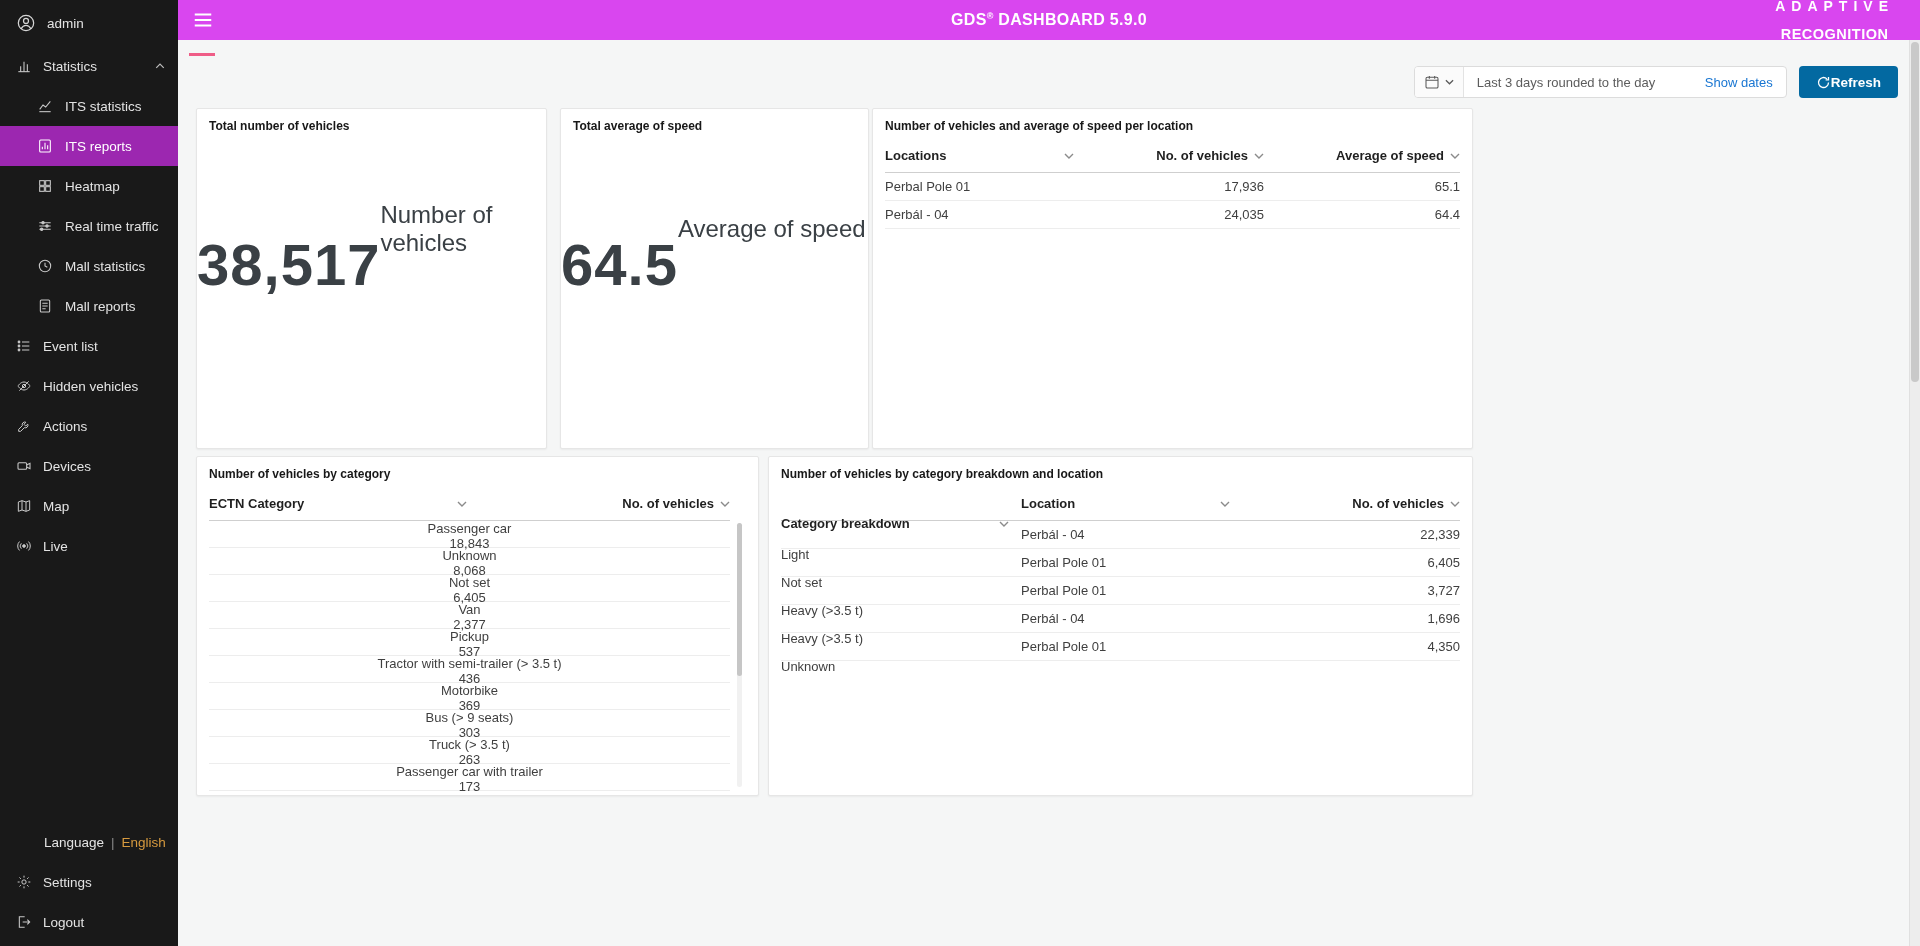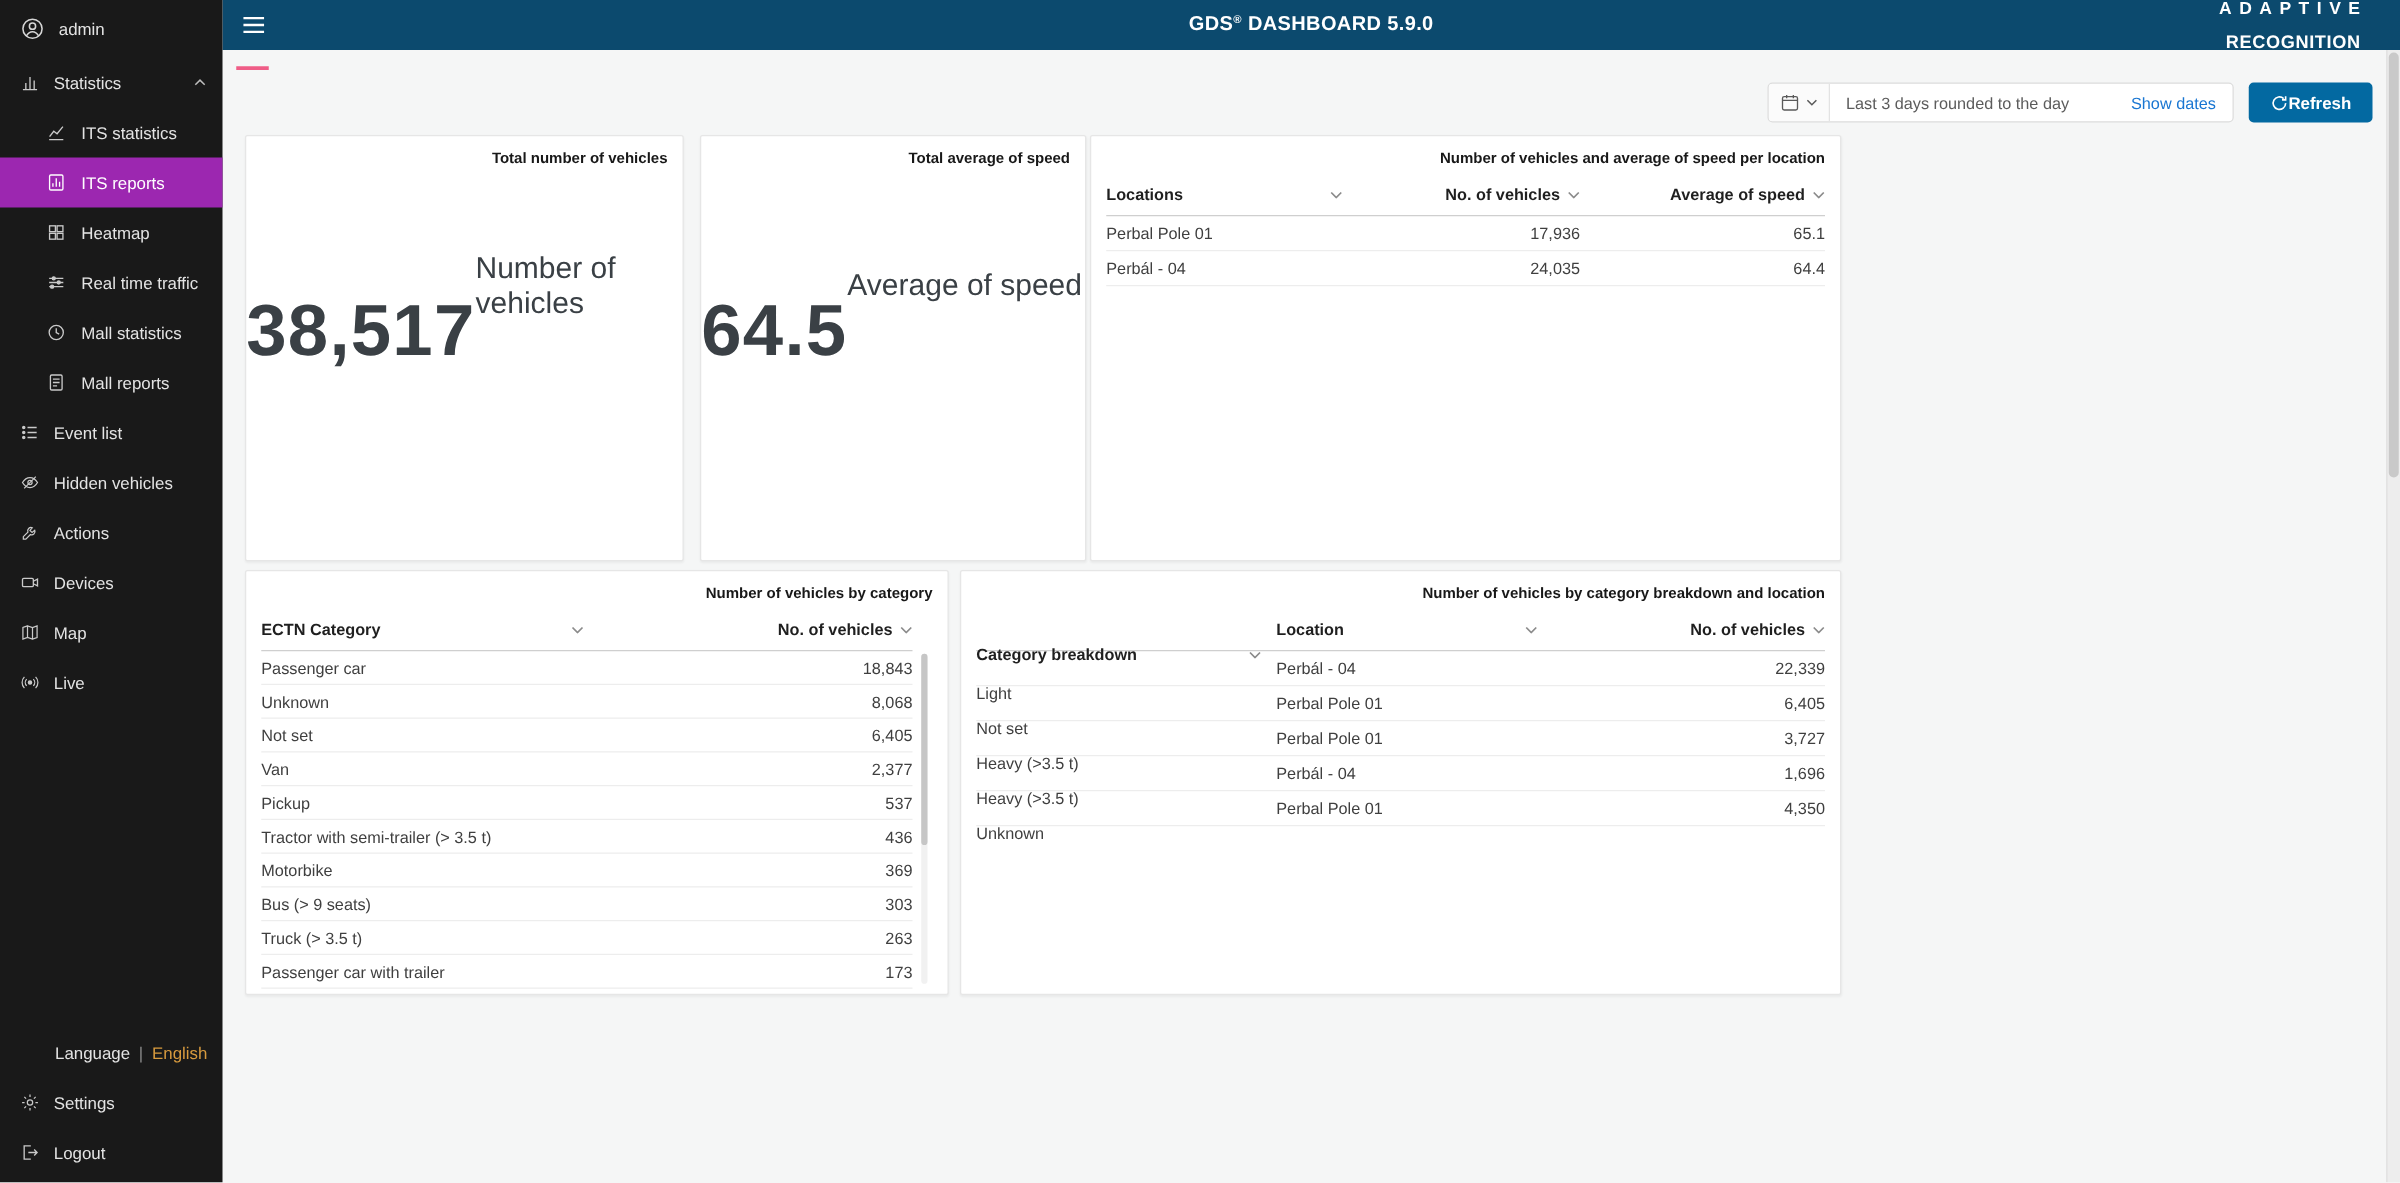--- a/index.html
+++ b/index.html
@@ -17,58 +17,58 @@
   .icn { width:16px; height:16px; flex:0 0 16px; color:#c9c9c9; }
   .icn-lg { width:20px; height:20px; flex:0 0 20px; color:#d6d6d6; }
   .s-spacer { flex:1; }
   .s-chevron { color:#bdbdbd; }
   .s-footer { position:absolute; left:0; right:0; bottom:4px; }
   .lang-row { padding-left:44px; gap:0; }
   .lang-sep { color:#8a8a8a; padding:0 7px; }
   .lang-val { color:#d79a3e; }
 
   
-  .topbar { position:absolute; left:178px; right:0; top:0; height:40px; background:#0c4a6e; display:flex; align-items:center; }
+  .topbar { position:absolute; left:178px; right:0; top:0; height:40px; background:#d946ef; display:flex; align-items:center; }
   .menu-btn { margin-left:14px; width:22px; height:22px; color:#fff; cursor:pointer; z-index:2; }
   .tb-title { position:absolute; left:0; right:0; text-align:center; color:#fff; font-size:16px; font-weight:700; letter-spacing:.3px; }
   .tb-title sup { font-size:9px; }
   .brand { margin-left:auto; margin-right:26px; display:flex; align-items:center; gap:12px; color:#fff; z-index:2;flex-direction:column; }
   .brand-adaptive { font-size:14px; font-weight:600; letter-spacing:6px; }
   .brand-recognition { font-size:14.5px; font-weight:800; letter-spacing:.5px; }
 
   
   .content { position:absolute; left:178px; top:40px; right:0; bottom:0; background:#f5f6f6; overflow:hidden; }
   .accent-dash { position:absolute; left:11px; top:13px; width:26px; height:3px; background:#ef5d87; }
 
   .toolbar { position:absolute; top:26px; right:22px; display:flex; align-items:center; gap:12px; height:32px; }
   .date-group { display:flex; align-items:center; height:32px; background:#fff; border:1px solid #dcdcdc; border-radius:4px; overflow:hidden; }
   .cal-seg { display:flex; align-items:center; gap:5px; padding:0 9px; height:100%; border-right:1px solid #e3e3e3; background:#fbfbfb; color:#5a5a5a; cursor:pointer; }
   .date-text { padding:0 13px; font-size:13px; color:#5c5c5c; min-width:228px; cursor:default; }
   .show-dates { font-size:13px; color:#1976d2; padding:0 13px; cursor:pointer; }
   .refresh-btn { display:flex; align-items:center; gap:0; height:32px; padding:0 17px; background:#0369a1; color:#fff; border:none; border-radius:4px; font-size:13.5px; font-weight:600; font-family:inherit; cursor:pointer; }
 
   
   .card { position:absolute; background:#fff; border:1px solid #e6e6e6; border-radius:2px; box-shadow:0 1px 2px rgba(0,0,0,.05); }
-  .card-title { padding:10px 12px 6px; font-size:12px; font-weight:700; color:#181818;text-align:right; }
+  .card-title { padding:10px 12px 6px; font-size:12px; font-weight:700; color:#181818; }
   #card1 { left:18px;  top:68px;  width:351px; height:341px; }
   #card2 { left:382px; top:68px;  width:309px; height:341px; }
   #card3 { left:694px; top:68px;  width:601px; height:341px; }
   #card4 { left:18px;  top:416px; width:563px; height:340px; }
   #card5 { left:590px; top:416px; width:705px; height:340px; }
 
   .big-wrap { display:flex; flex-direction:row; align-items:center; }
   .big-value { margin-top:92px; font-size:58px; font-weight:700; color:#3a4045; letter-spacing:1px; }
   .big-label { margin-top:20px; font-size:24px; color:#3a4045; }
 
   
   .table { margin:0 12px; }
   #card4 .table { margin-right:28px; }
   .thead { display:flex; align-items:center; height:34px; border-bottom:1px solid #cfcfcf; font-size:13px; font-weight:700; color:#1f1f1f; }
   .trow  { display:flex; align-items:center; height:28px; border-bottom:1px solid #ededed; font-size:13px; color:#3f3f3f; }
-  #card4 .trow { height:27px; }
+  #card4 .trow { height:27px;flex-direction:column; }
   .chev { color:#8b8b8b; margin-left:6px; flex:0 0 auto; }
   .hgroup { display:flex; align-items:center; justify-content:space-between; }
   .hend { display:flex; align-items:center; justify-content:flex-end; }
   .flex1 { flex:1; }
   .tr-num { text-align:right; }
 
   .c3-1 { flex:1; } .c3-2 { width:190px; } .c3-3 { width:196px; }
   .c4-1 { width:258px; }
   .c5-1 { width:228px;margin-top:40px; } .c5-2 { flex:1; } .c5-3 { width:230px; }
 

